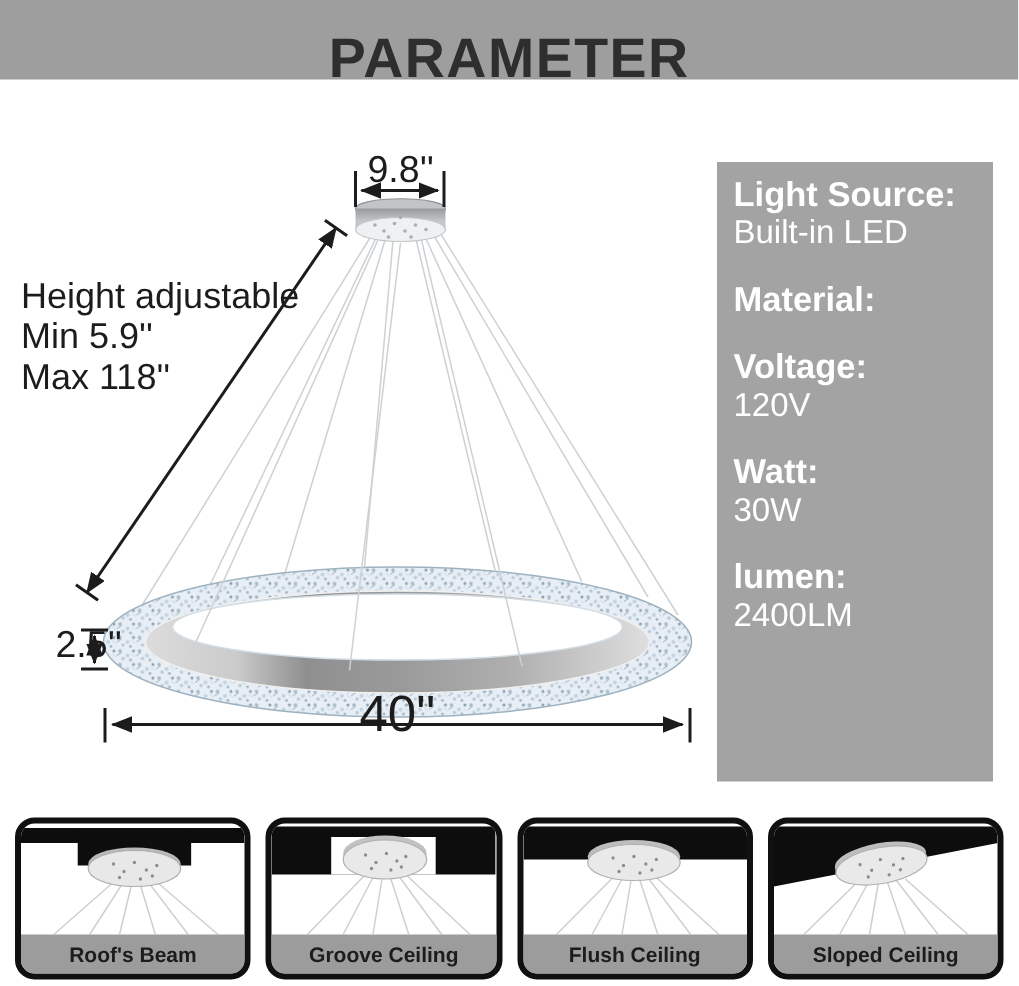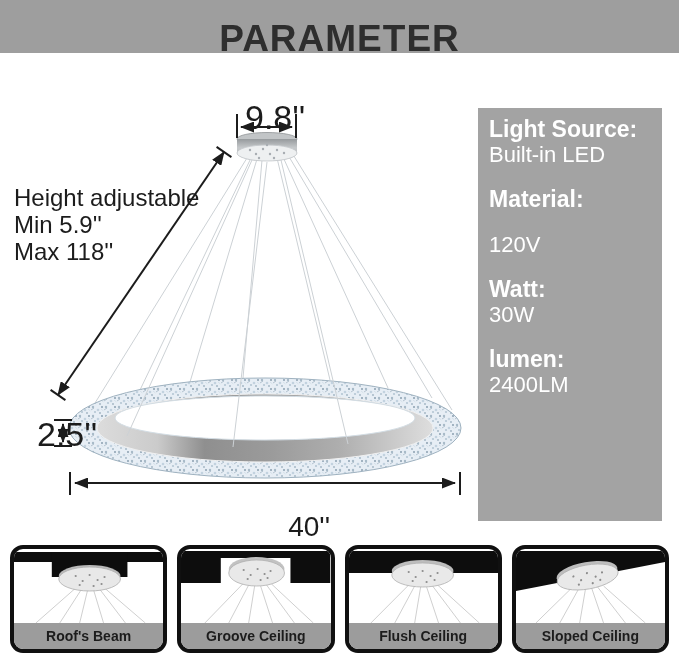--- a/index.html
+++ b/index.html
@@ -16,27 +16,27 @@
   }
   .header .title{
     font-size:37px;font-weight:bold;letter-spacing:1px;
     color:var(--header-text,#2e2e2e);line-height:53px;margin-top:23px;
   }
   
   #diagram-svg{position:absolute;left:0;top:0;z-index:1;}
   
   .dim{
     position:absolute;color:var(--dimension,#1c1c1c);z-index:2;
-    font-size:34px;line-height:1.05;white-space:nowrap;
+    font-size:25px;line-height:1.05;white-space:nowrap;
   }
   .dim.multiline{white-space:pre-line;line-height:27px;font-size:24px;}
   #dim-canopy-width{left:245px;top:100px;}
   #height-note{left:14px;top:146px;margin-top:38px;}
   #dim-thickness{left:9px;top:417px;margin-left:28px;}
-  #dim-diameter{left:200px;top:512px;width:130px;text-align:right;font-size:28px;}
+  #dim-diameter{left:200px;top:459px;width:130px;text-align:center;font-size:34px;}
   
   .spec-panel{
     position:absolute;left:478px;top:108px;width:184px;height:413px;
     background:var(--panel-bg,#a3a3a3);color:var(--panel-text,#ffffff);
     box-sizing:border-box;padding:9px 20px 0 11px;z-index:2;
   }
   .spec-block{margin-bottom:20px;}
   .spec-label{font-weight:bold;font-size:23px;line-height:25px;}
   .spec-value{font-size:22px;line-height:25px;white-space:pre-line;}
   
@@ -168,20 +168,21 @@
 
   <div class="spec-panel">
     <div class="spec-block">
       <div class="spec-label">Light Source:</div>
       <div class="spec-value">Built-in LED</div>
     </div>
     <div class="spec-block">
       <div class="spec-label">Material:</div>
     </div>
     <div class="spec-block">
+      <div class="spec-label">Voltage:</div>
       <div class="spec-value">120V</div>
     </div>
     <div class="spec-block">
       <div class="spec-label">Watt:</div>
       <div class="spec-value">30W</div>
     </div>
     <div class="spec-block">
       <div class="spec-label">lumen:</div>
       <div class="spec-value">2400LM</div>
     </div>

